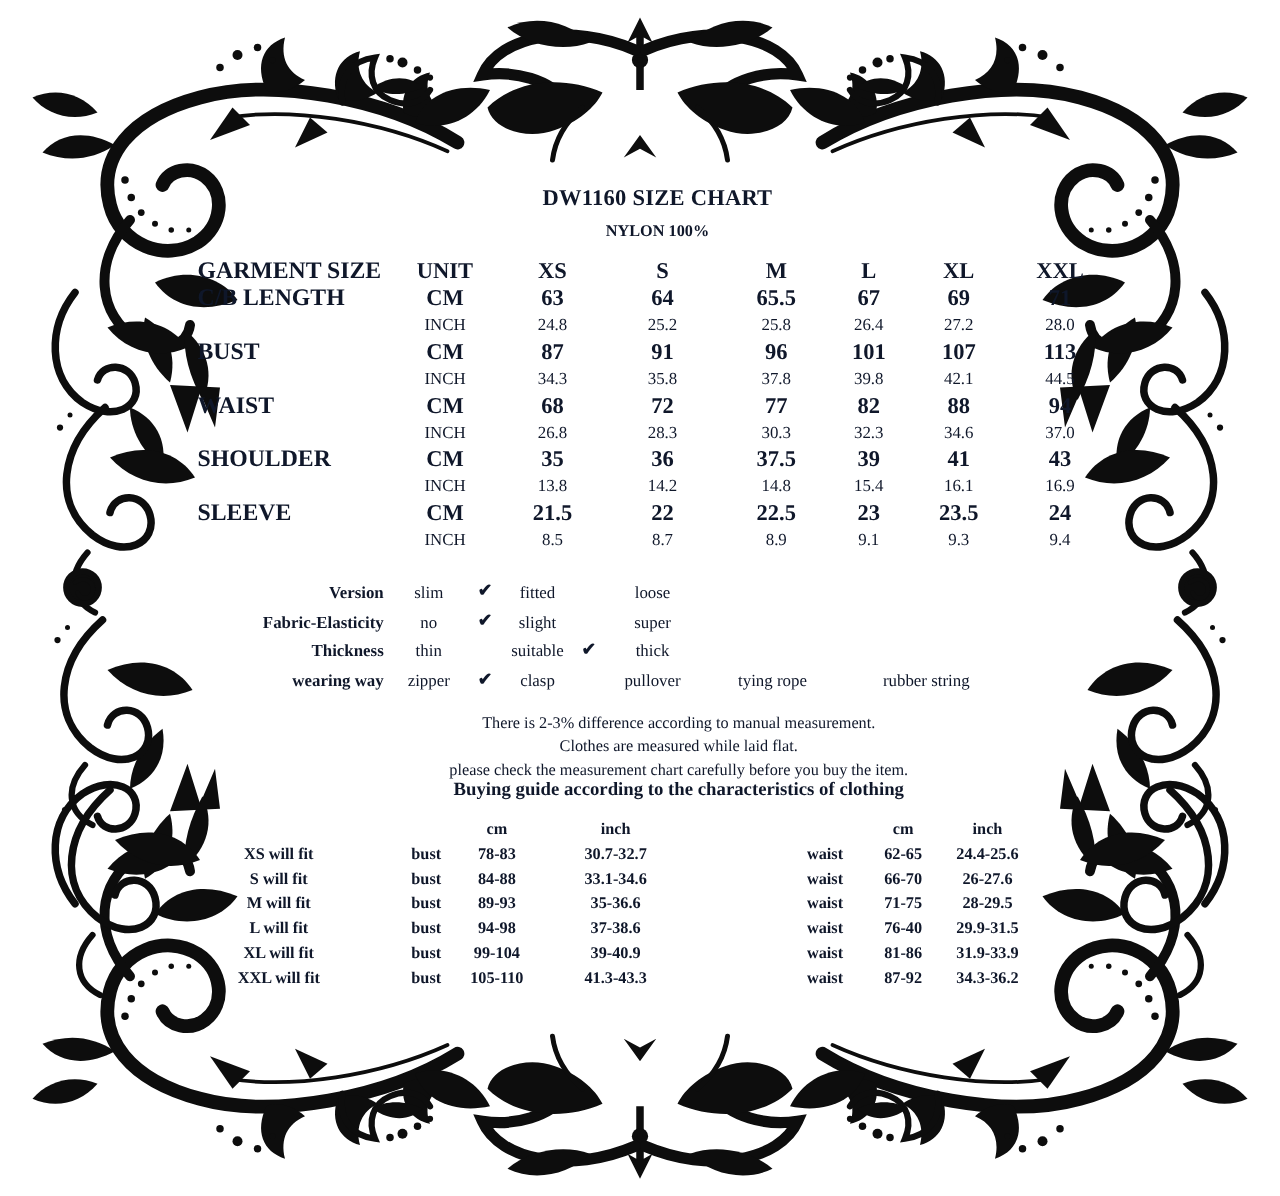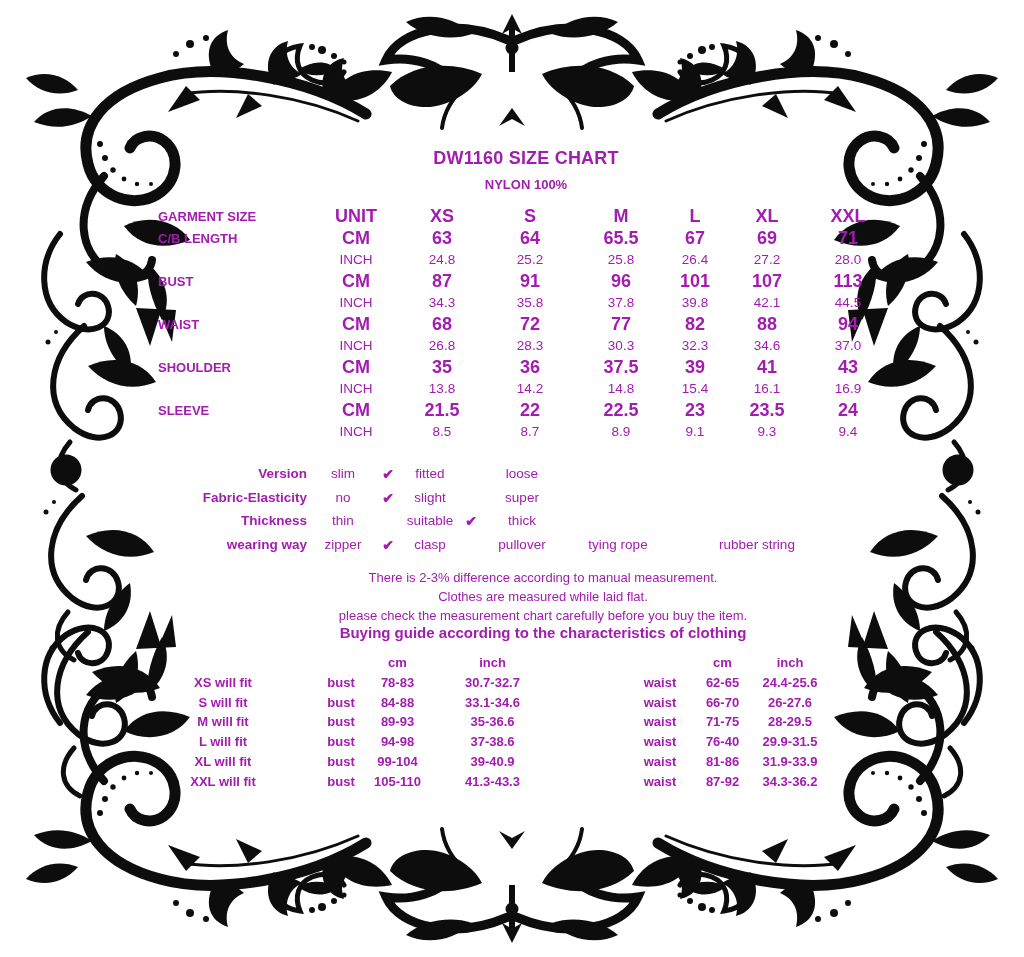--- a/index.html
+++ b/index.html
@@ -1,34 +1,34 @@
 <!DOCTYPE html>
 <html><head>
 <meta charset="utf-8">
 <style>
   html,body{margin:0;padding:0;background:#ffffff;}
   #screen{
     position:relative;width:1024px;height:957px;background:#ffffff;overflow:hidden;
-    font-family:Liberation Sans, sans-serif;color:#a21caf;
+    font-family:Liberation Serif, serif;color:#0f172a;
   }
   .border-art{position:absolute;left:0;top:0;pointer-events:none;}
   .border-art path,.border-art circle{fill:#0d0d0d;}
   .border-art .ln{fill:none;stroke:#0d0d0d;stroke-linecap:round;}
 
   .page-title{position:absolute;left:14px;top:148px;width:1024px;text-align:center;
     font-size:18px;font-weight:bold;letter-spacing:.2px;}
   .page-subtitle{position:absolute;left:14px;top:177px;width:1024px;text-align:center;
     font-size:13px;font-weight:bold;}
 
   
   .size-table{position:absolute;left:158px;top:206px;display:grid;
     grid-template-columns:152px 92px 80px 96px 86px 62px 82px 80px;
     grid-auto-rows:21.5px;}
   .size-table .cell{line-height:21.5px;text-align:center;white-space:nowrap;}
-  .size-table .lab{text-align:left;font-weight:bold;font-size:13px;}
+  .size-table .lab{text-align:left;font-weight:bold;font-size:19px;}
   .size-table .b{font-weight:bold;font-size:18px;}
   .size-table .r{font-size:13.5px;}
 
   
   .attr-row{position:absolute;left:0;width:1024px;height:20px;line-height:20px;font-size:13.5px;}
   .attr-row .alabel{position:absolute;right:717px;font-weight:bold;white-space:nowrap;}
   .attr-row .tok{position:absolute;transform:translateX(-50%);white-space:nowrap;text-align:right;}
   .attr-row .chk{font-weight:bold;font-size:14px;}
 
   .note-line{position:absolute;left:31px;width:1024px;text-align:center;font-size:13px;height:18px;line-height:18px;}
@@ -253,21 +253,21 @@
         <span class="tok chk" style="left: 471px;">✔</span>
         <span class="tok" style="left: 522px;">thick</span>
       </div>
       <div class="attr-row" style="top: 535px;">
         <span class="alabel">wearing way</span>
         <span class="tok" style="left: 343px;">zipper</span>
         <span class="tok chk" style="left: 388px;">✔</span>
         <span class="tok" style="left: 430px;">clasp</span>
         <span class="tok" style="left: 522px;">pullover</span>
         <span class="tok" style="left: 618px;">tying rope</span>
-        <span class="tok" style="left: 741px; margin-left: 16px;">rubber string</span>
+        <span class="tok" style="left: 741px;">rubber string</span>
       </div>
     </div>
 
   <div class="note-line" style="top:569px">There is 2-3% difference according to manual measurement.</div>
   <div class="note-line" style="top:588px">Clothes are measured while laid flat.</div>
   <div class="note-line" style="top:607px">please check the measurement chart carefully before you buy the item.</div>
 
   <div class="guide-heading">Buying guide according to the characteristics of clothing</div>
 
   <div class="guide-table" id="guideTable">

